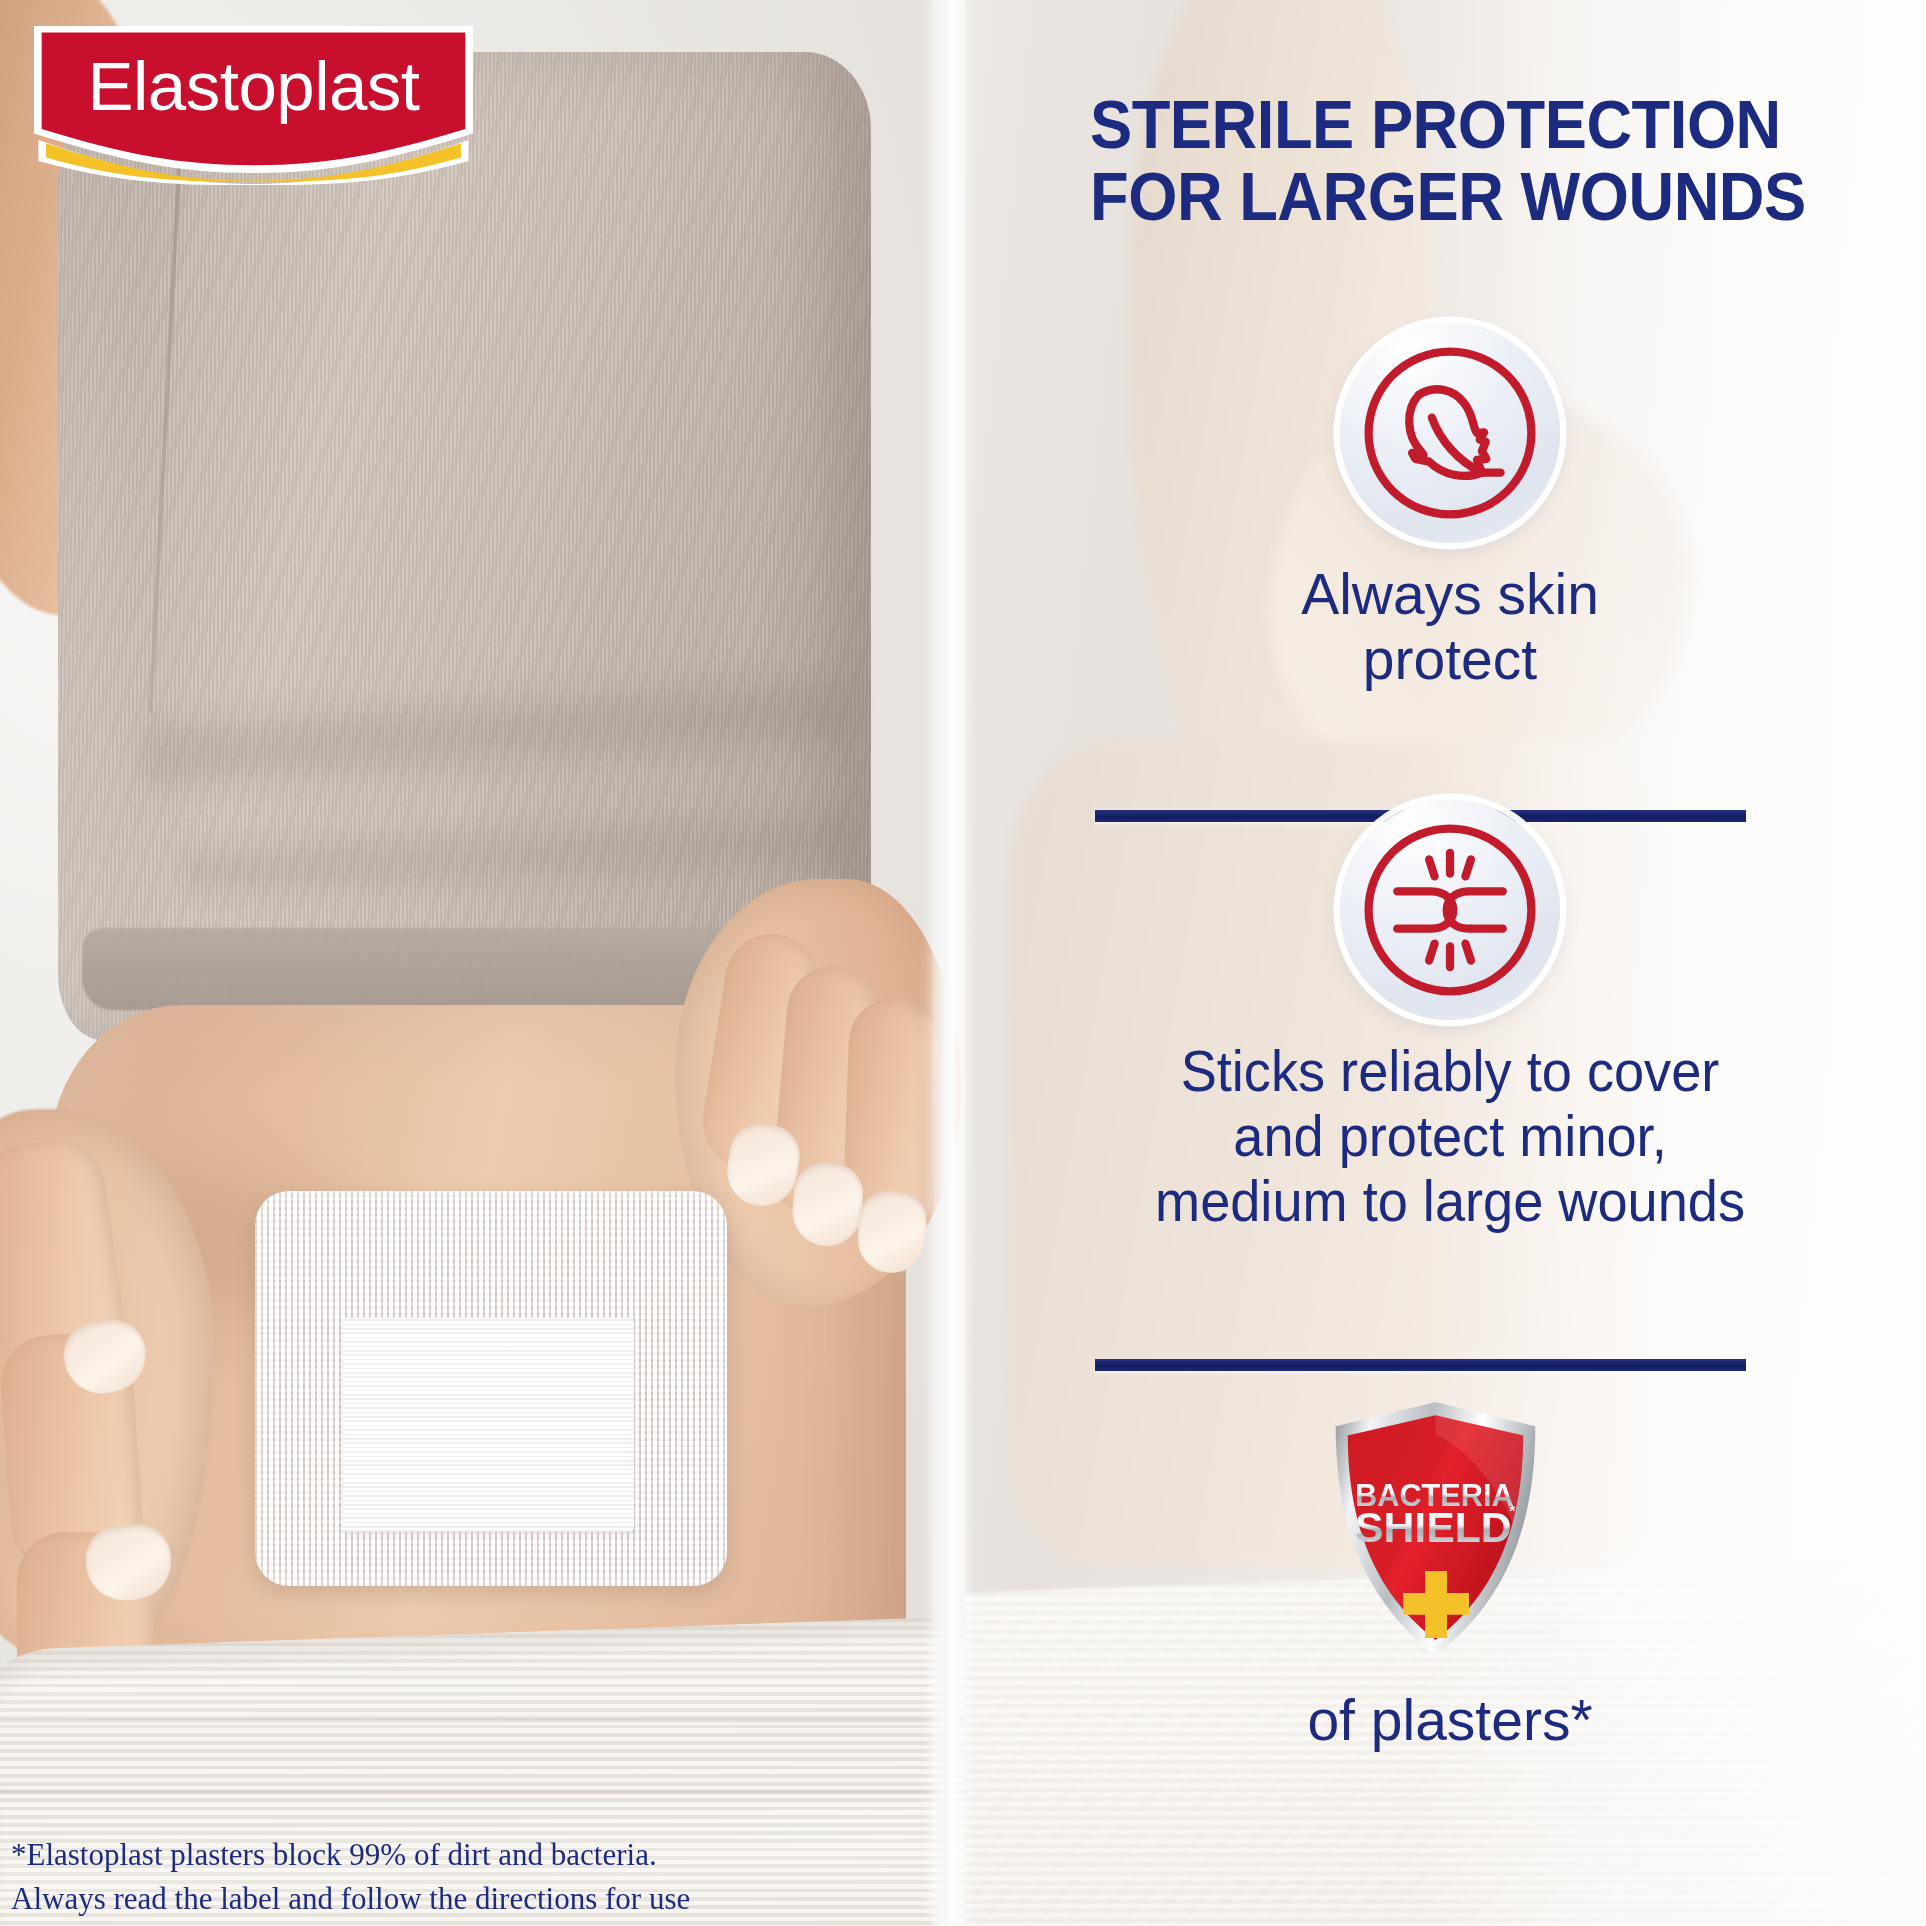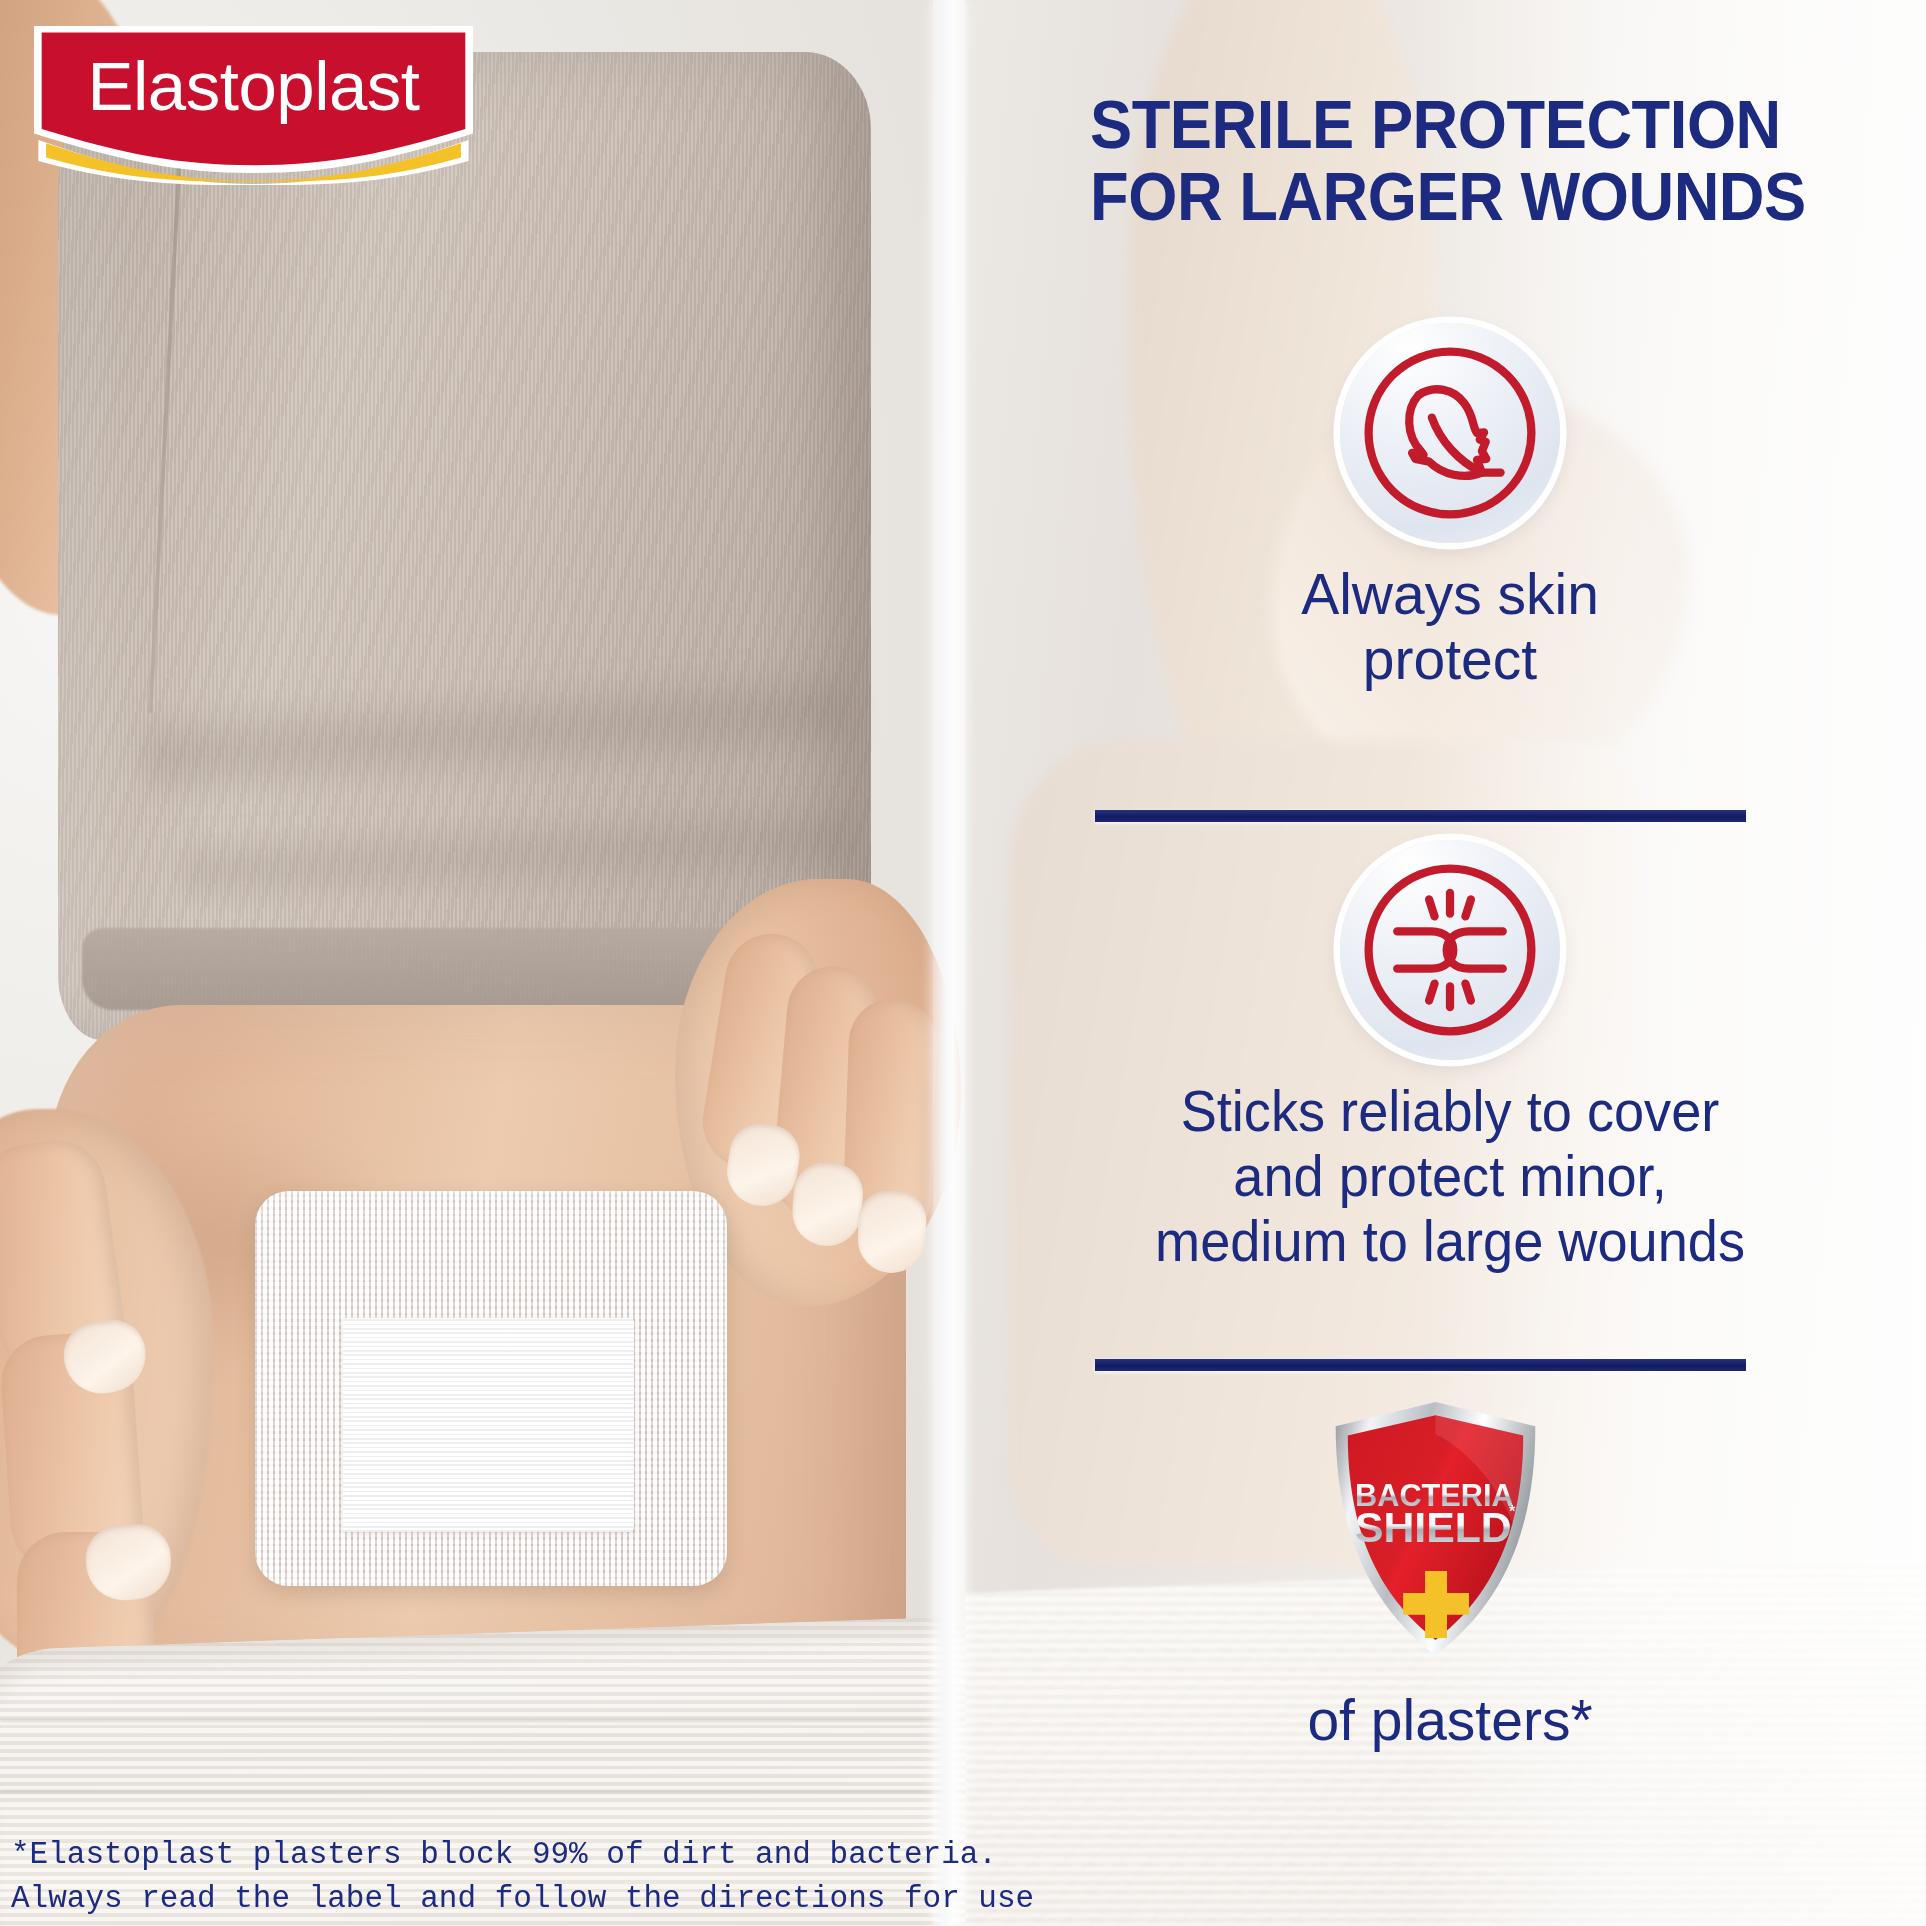--- a/index.html
+++ b/index.html
@@ -125,21 +125,21 @@
     background:linear-gradient(#26327f,#121c63 55%,#1d2872);
     box-shadow:0 1.6px 3.8px rgba(255,255,255,.85);}
 
   
   .shield-wrap{position:absolute;left:1331px;top:1401px;width:209px;height:255px;}
   .shield-wrap svg{width:100%;height:100%;display:block;}
 
   
   .footnote{position:absolute;left:11px;top:1833px;width:780px;color:#1c2b80;
     font-size:31px;line-height:1.42;
-    font-family:Liberation Mono, monospace;}
+    font-family:Liberation Serif, serif;}
   .footnote div{white-space:nowrap;}
 </style>
 </head>
 <body>
 
 <div id="stage">
 
   <div class="photo">
     <div class="bg-wall"></div>
     <div class="arm-left"></div>
@@ -214,21 +214,21 @@
       </svg>
     </div>
     <div class="cap">
       <div>Always skin</div>
       <div>protect</div>
     </div>
   </div>
 
   <div class="rule" style="top:810px;"></div>
 
-  <div class="feature" style="top:840px;text-align:center;">
+  <div class="feature" style="top:800px;text-align:center;">
     <div class="badge">
       <svg viewBox="0 0 400 400">
         <circle cx="200" cy="200" r="148" fill="none" stroke="#C21B2B" stroke-width="15"></circle>
 
         <path d="M104 166 L166 166 C192 166 206 182 206 200 C206 218 192 234 166 234 L104 234" fill="none" stroke="#C21B2B" stroke-width="15" stroke-linecap="round"></path>
 
         <path d="M296 166 L234 166 C208 166 194 182 194 200 C194 218 208 234 234 234 L296 234" fill="none" stroke="#C21B2B" stroke-width="15" stroke-linecap="round"></path>
 
         <line x1="200" y1="96" x2="200" y2="134" stroke="#C21B2B" stroke-width="15" stroke-linecap="round"></line>
         <line x1="162" y1="108" x2="172" y2="139" stroke="#C21B2B" stroke-width="15" stroke-linecap="round"></line>

